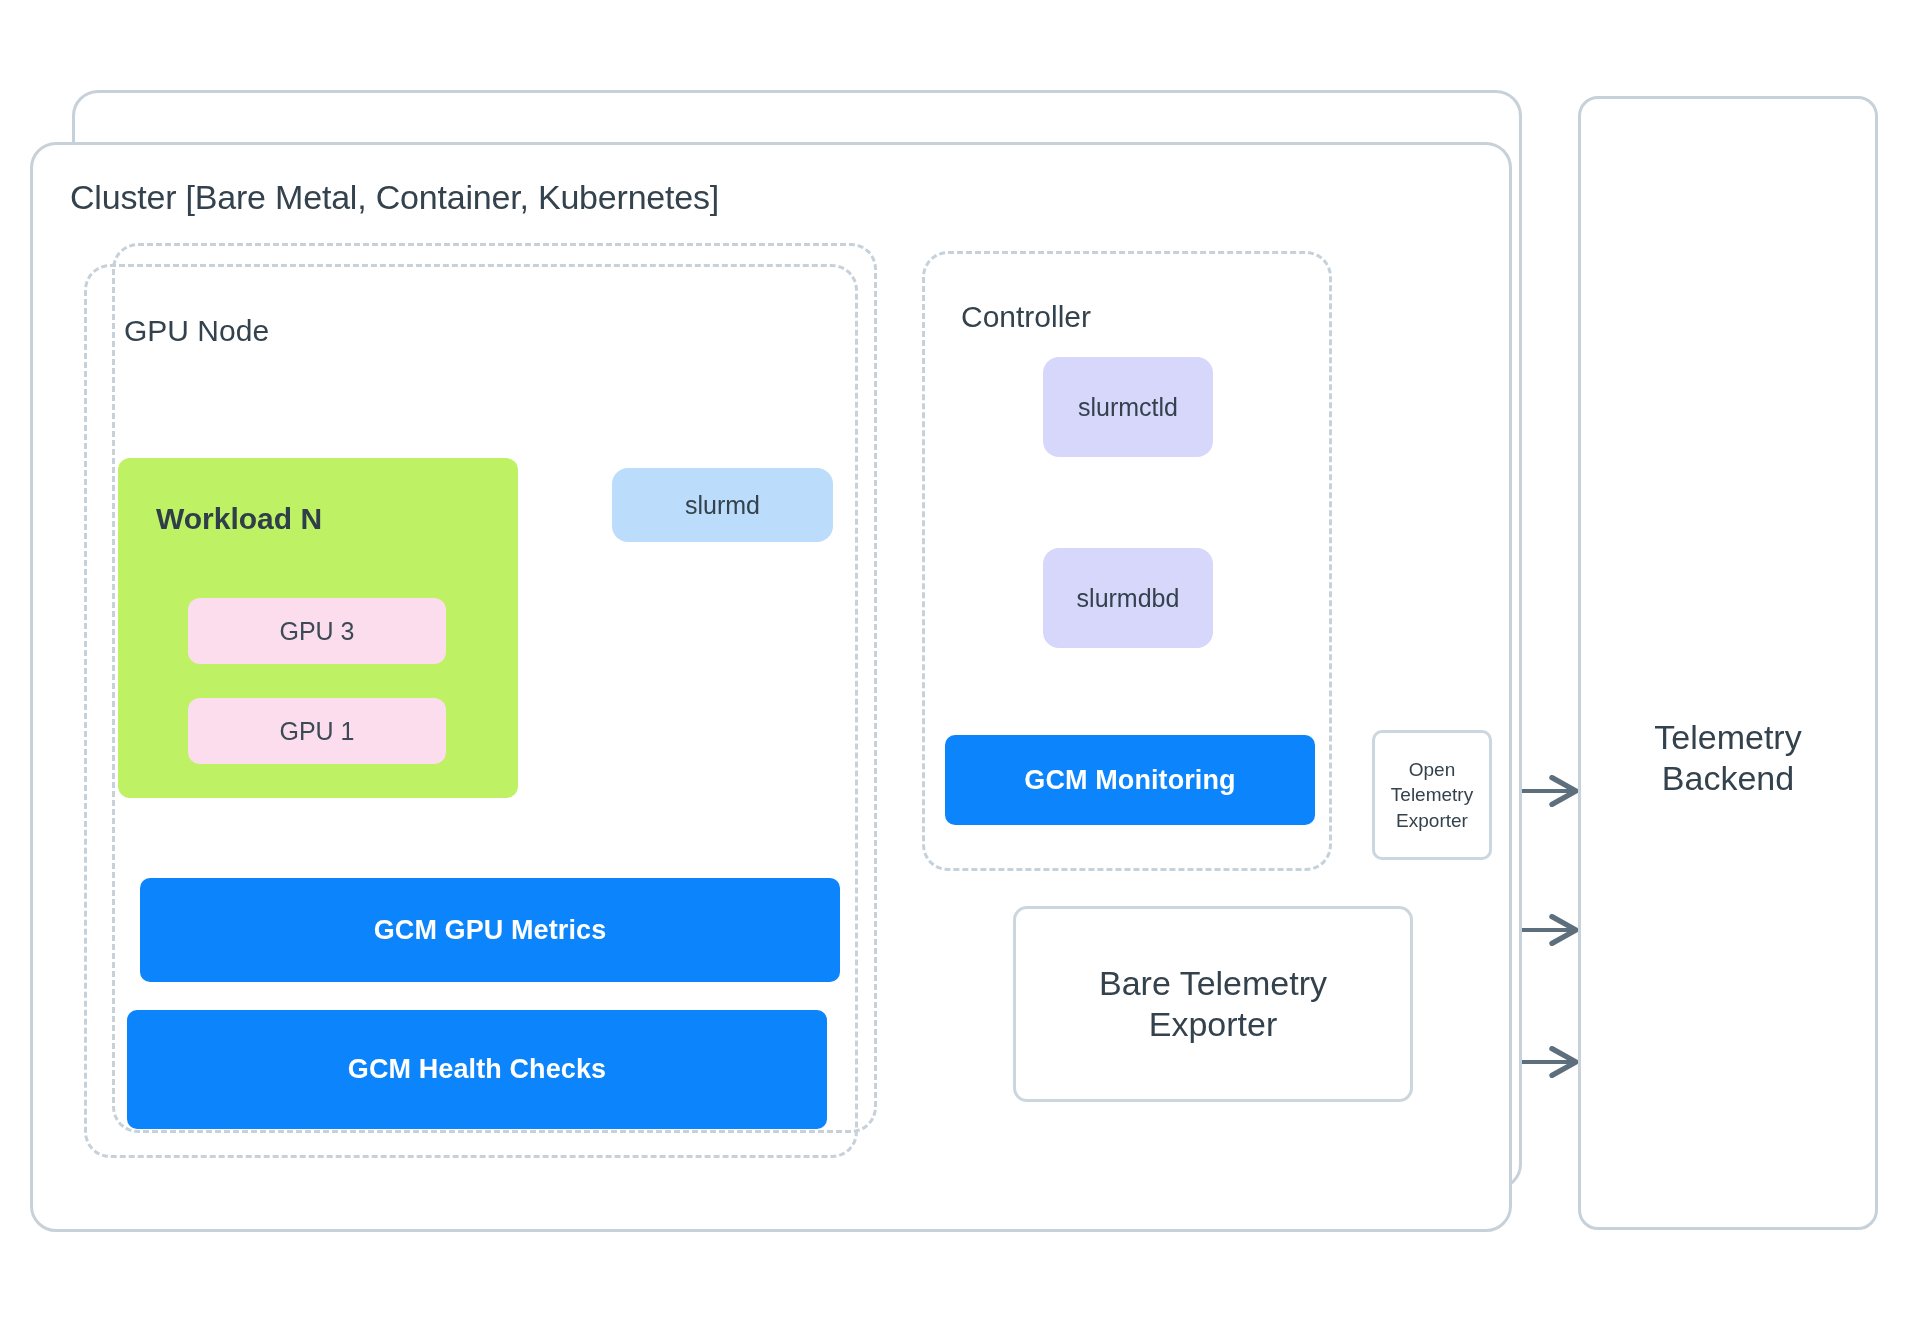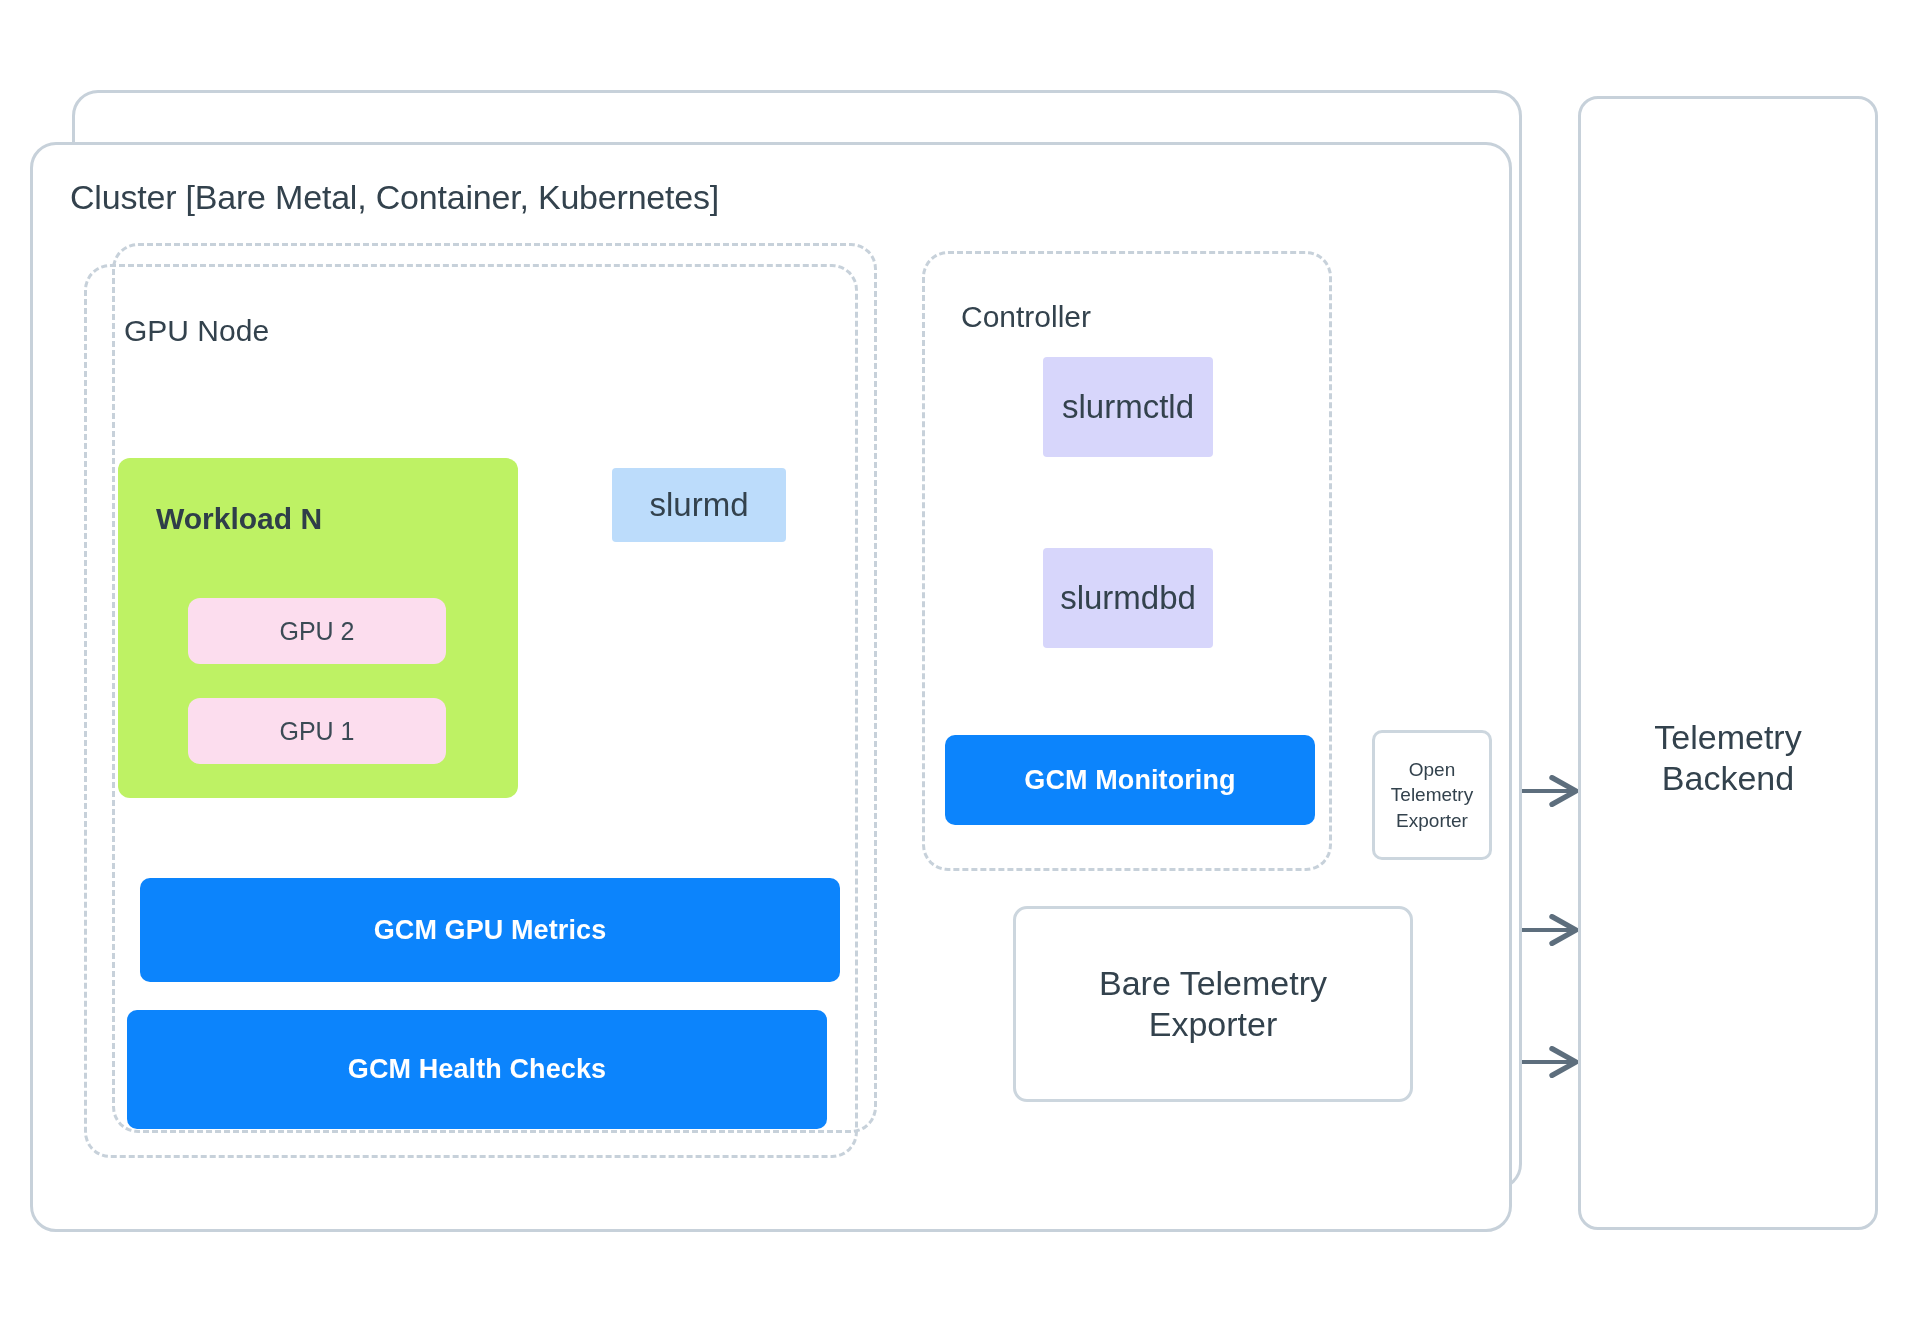--- a/index.html
+++ b/index.html
@@ -100,28 +100,28 @@
   .gpu-0 { top: 140px; }
   .gpu-1 { top: 240px; }
 
   
   .nodebox {
     position: absolute;
     box-sizing: border-box;
     display: flex;
     align-items: center;
     justify-content: center;
-    border-radius: 4px;
-    font-size: 33px;
+    border-radius: 16px;
+    font-size: 25px;
     color: #33424d;
     text-align: center;
   }
   .slurmd {
     left: 612px; top: 468px;
-    width: 174px; height: 74px;
+    width: 221px; height: 74px;
     background: #bcdcfb;
   }
   .slurmctld {
     left: 1043px; top: 357px;
     width: 170px; height: 100px;
     background: #d7d6fb;
   }
   .slurmdbd {
     left: 1043px; top: 548px;
     width: 170px; height: 100px;
@@ -246,21 +246,21 @@
   <div class="dashrect" style="left:84px; top:264px; width:774px; height:894px;"></div>
 
   <div class="group-title" style="left:124px; top:314px;">GPU Node</div>
 
   <div class="dashrect" style="left:922px; top:251px; width:410px; height:620px;"></div>
 
   <div class="group-title" style="left:961px; top:300px;">Controller</div>
 
   <div class="workload">
     <div class="workload-title">Workload N</div>
-    <div class="gpu-box gpu-0">GPU 2</div>
+    <div class="gpu-box gpu-0">GPU 3</div>
     <div class="gpu-box gpu-1">GPU 1</div>
   </div>
 
   <div class="nodebox slurmd">slurmd</div>
 
   <div class="nodebox slurmctld">slurmctld</div>
 
   <div class="nodebox slurmdbd">slurmdbd</div>
 
   <div class="bluebar gcm-monitoring">GCM Monitoring</div>

